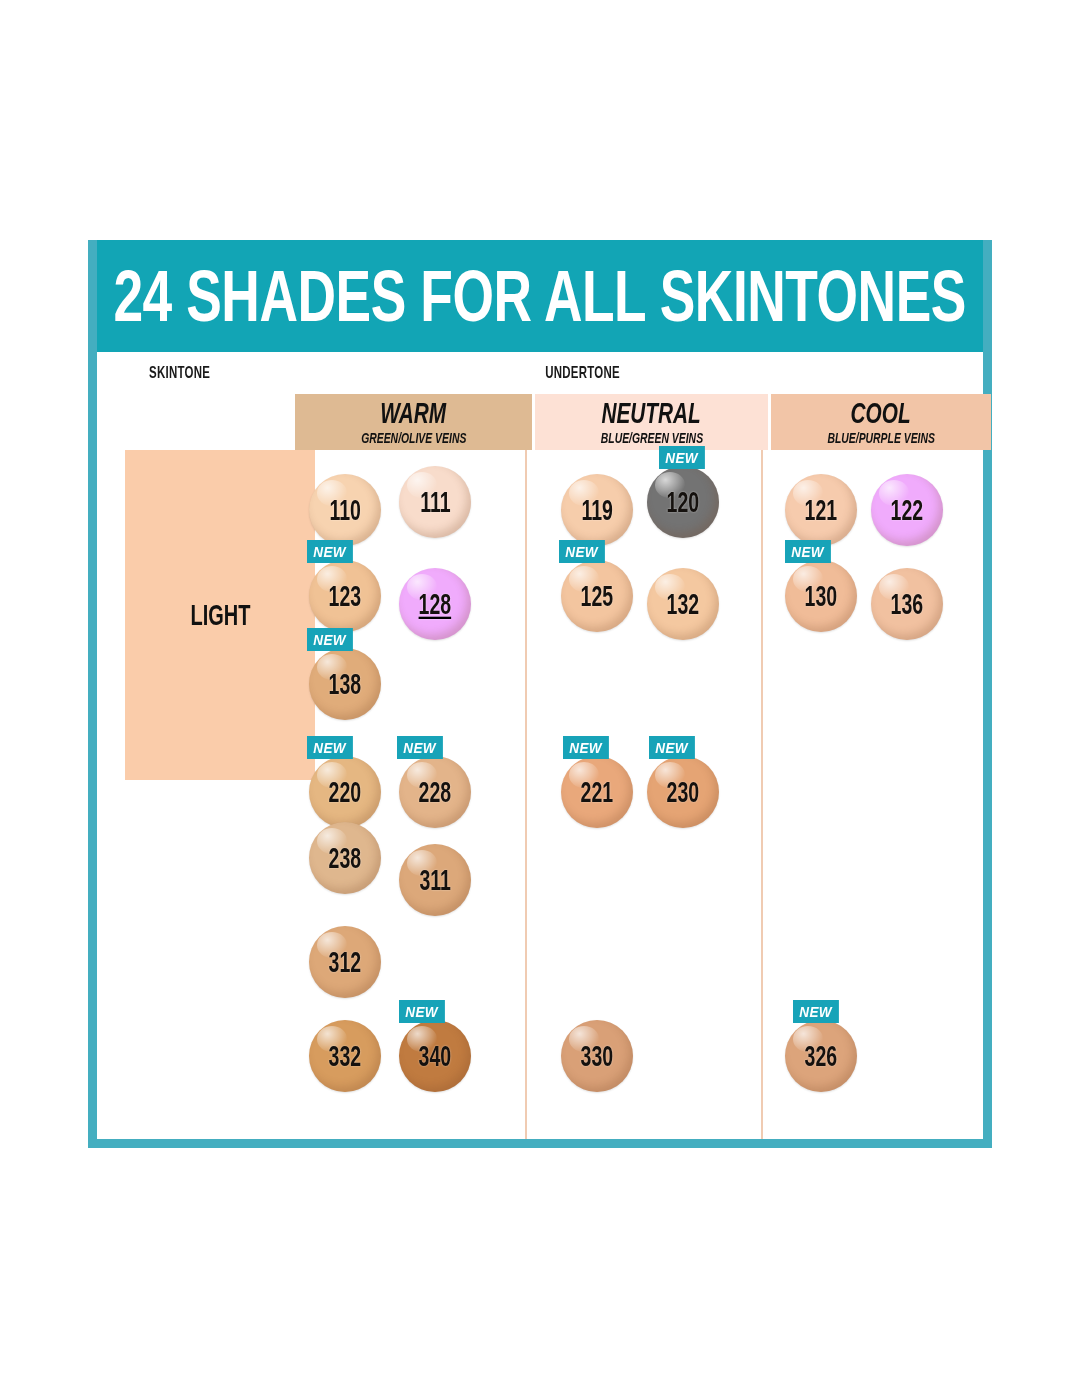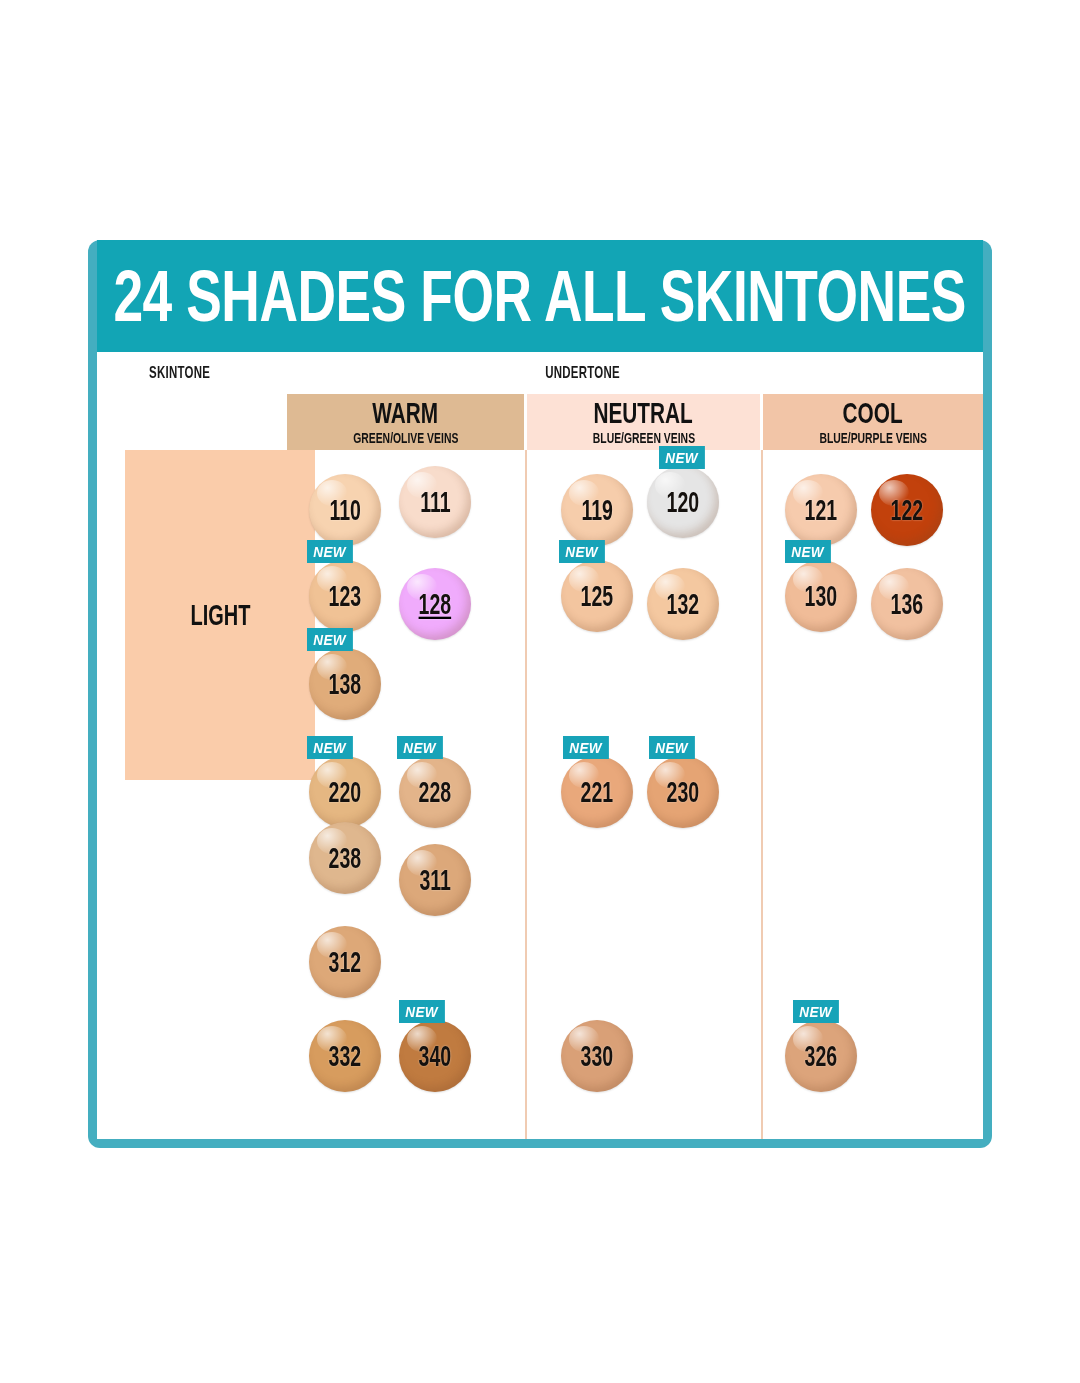--- a/index.html
+++ b/index.html
@@ -18,21 +18,20 @@
   
   #chart-card {
     position: absolute;
     left: 88px;
     top: 240px;
     width: 904px;
     height: 908px;
     background: #44AEC0;
     padding: 0;
     box-sizing: border-box;
-    border-radius: 12px;
   }
   #chart-inner {
     position: absolute;
     left: 9px;
     top: 0px;
     width: 886px;
     height: 899px;
     background: #ffffff;
     box-sizing: border-box;
   }
@@ -80,24 +79,25 @@
     letter-spacing: 0.3px;
     transform: scaleX(0.82) scaleY(1.12);
     white-space: nowrap;
   }
   #label-skintone { left: 52px; transform-origin: left center; }
   #label-undertone { left: 440px; transform-origin: center center; }
 
   
   #header-row {
     position: absolute;
-    left: 0;
+    left: 8px;
     top: 154px;
     width: 886px;
     height: 56px;
+    font-style: italic;
   }
   .header-cell {
     position: absolute;
     top: 0;
     height: 56px;
     display: flex;
     flex-direction: column;
     align-items: center;
     justify-content: center;
     box-sizing: border-box;
@@ -348,21 +348,21 @@
             <span class="badge" style="background: rgb(23, 163, 184); left: 0px; top: -20px;">NEW</span>
           </div>
         </div>
       <div class="shade-col" id="col-neut">
           <div class="shade" style="left: 34px; top: 24px;">
             <div class="dot" style="background: rgb(246, 205, 171);">
               <span class="num">119</span>
             </div>
           </div>
           <div class="shade" style="left: 120px; top: 16px;">
-            <div class="dot" style="background: #e5e5e5;">
+            <div class="dot" style="background: #737373;">
               <span class="num">120</span>
             </div>
             <span class="badge" style="background: rgb(23, 163, 184); left: 12px; top: -20px;">NEW</span>
           </div>
           <div class="shade" style="left: 34px; top: 110px;">
             <div class="dot" style="background: rgb(243, 197, 159);">
               <span class="num">125</span>
             </div>
             <span class="badge" style="background: rgb(23, 163, 184); left: -2px; top: -20px;">NEW</span>
           </div>
@@ -389,21 +389,21 @@
             </div>
           </div>
         </div>
       <div class="shade-col" id="col-cool">
           <div class="shade" style="left: 22px; top: 24px;">
             <div class="dot" style="background: rgb(246, 203, 173);">
               <span class="num">121</span>
             </div>
           </div>
           <div class="shade" style="left: 108px; top: 24px;">
-            <div class="dot" style="background: #c2410c;">
+            <div class="dot" style="background: #f0abfc;">
               <span class="num">122</span>
             </div>
           </div>
           <div class="shade" style="left: 22px; top: 110px;">
             <div class="dot" style="background: rgb(240, 188, 152); align-items: center;">
               <span class="num">130</span>
             </div>
             <span class="badge" style="background: rgb(23, 163, 184); left: 0px; top: -20px;">NEW</span>
           </div>
           <div class="shade" style="left: 108px; top: 118px;">

